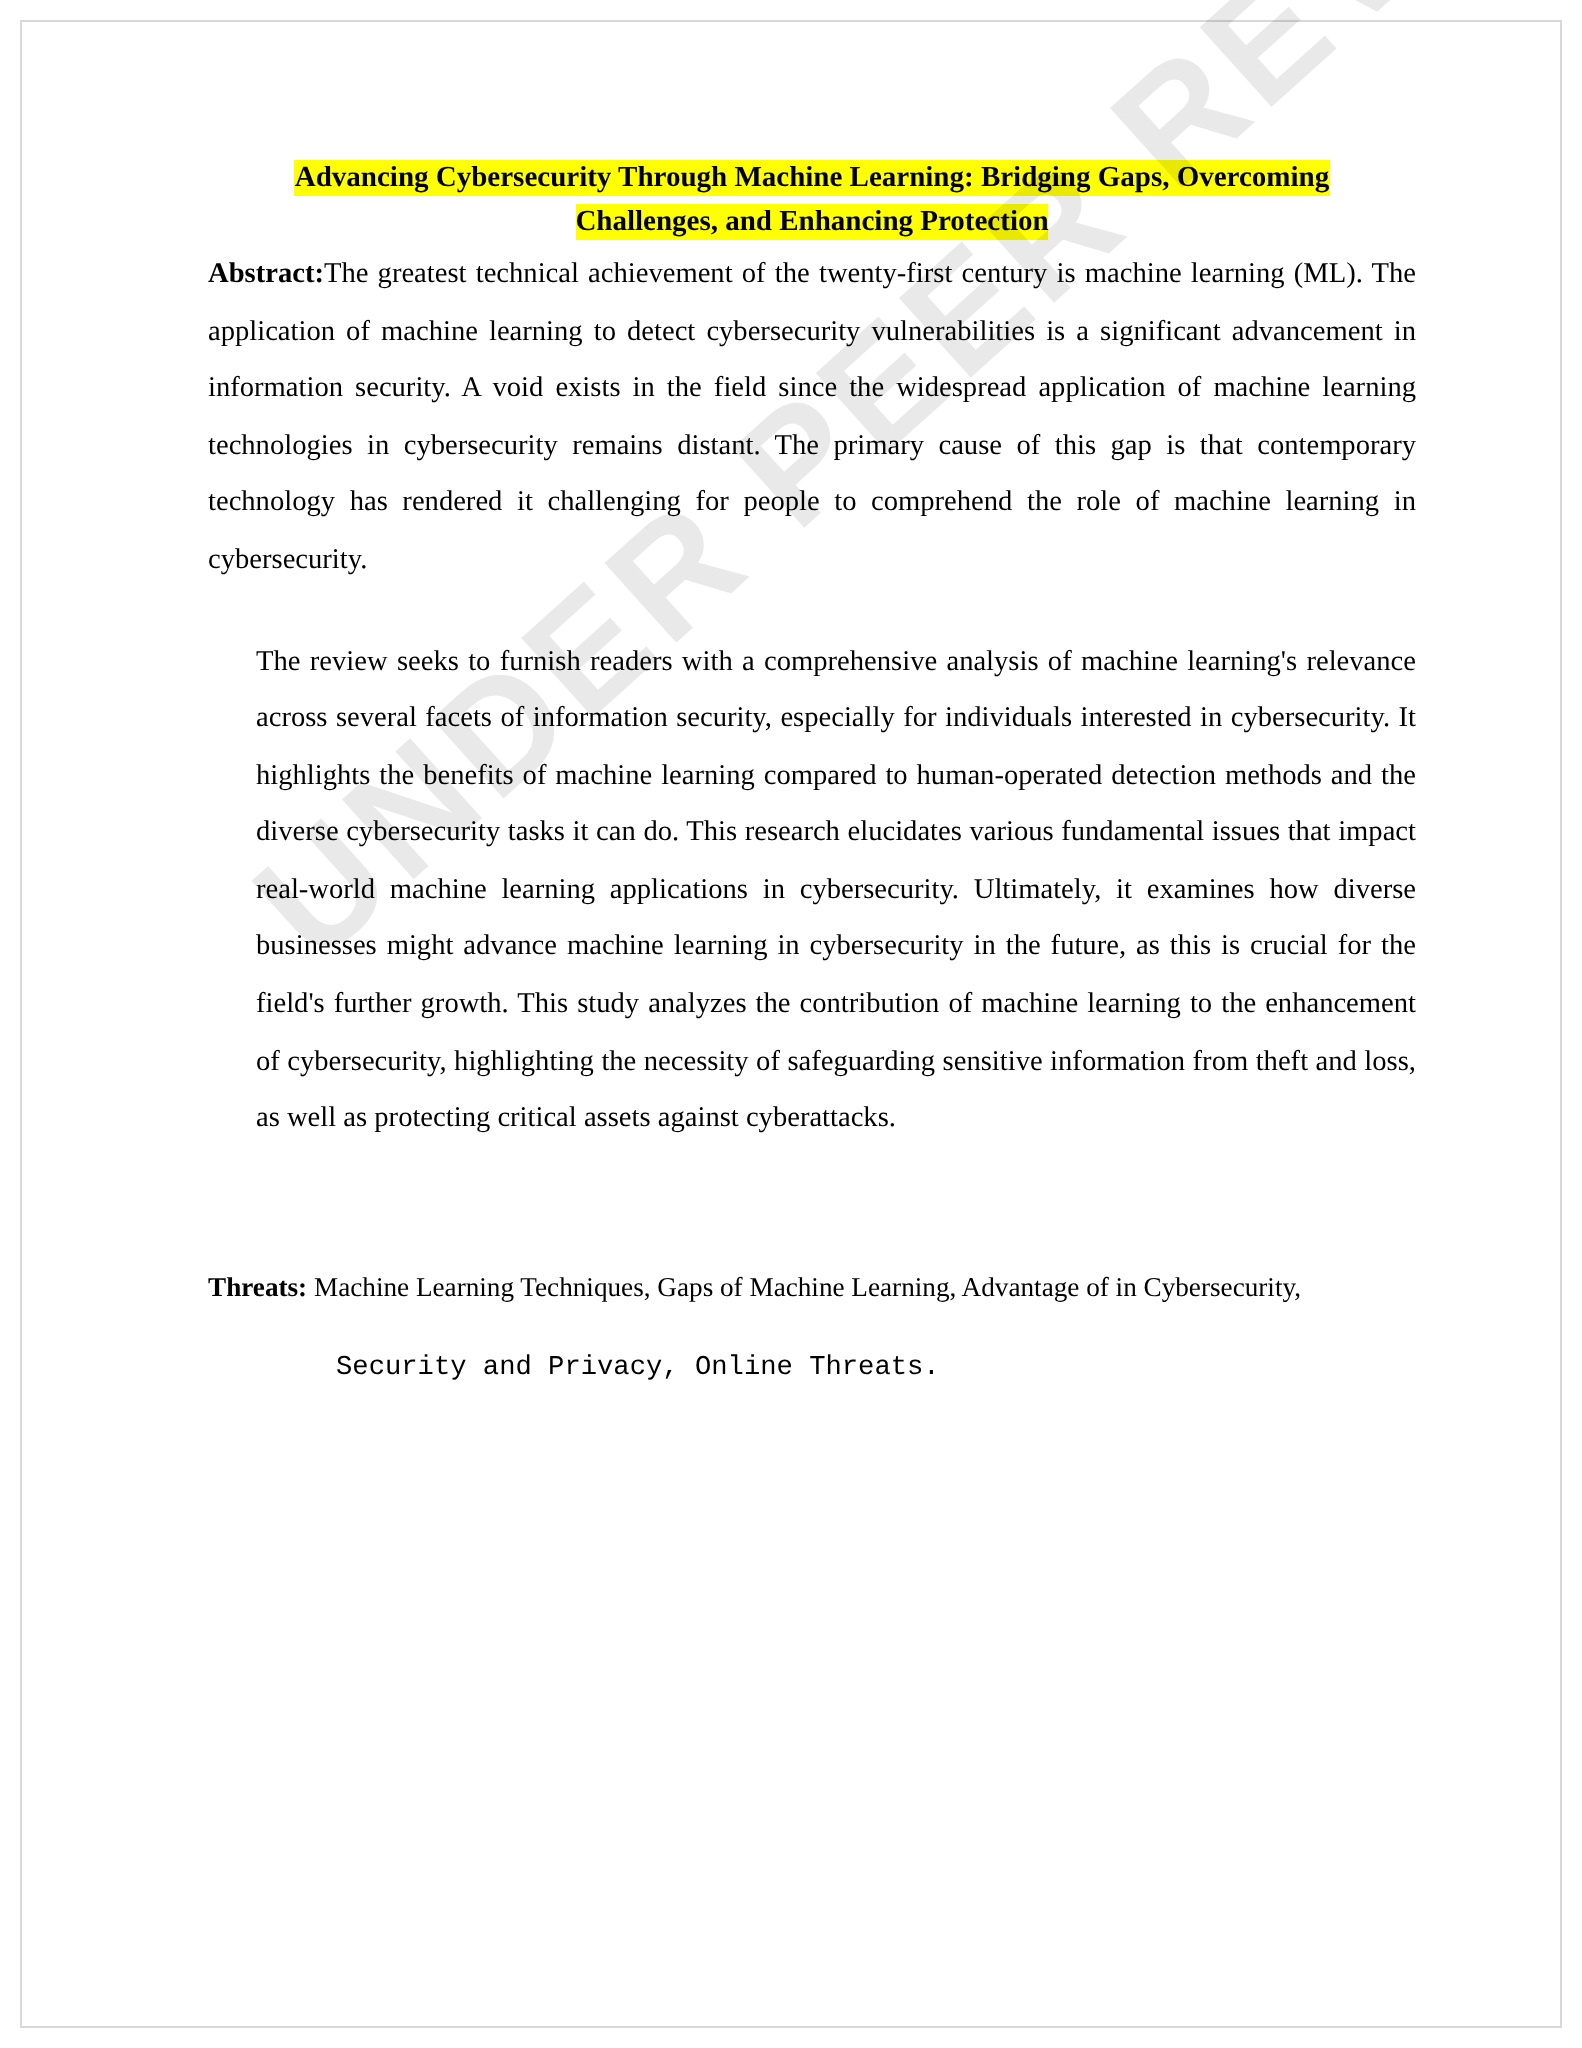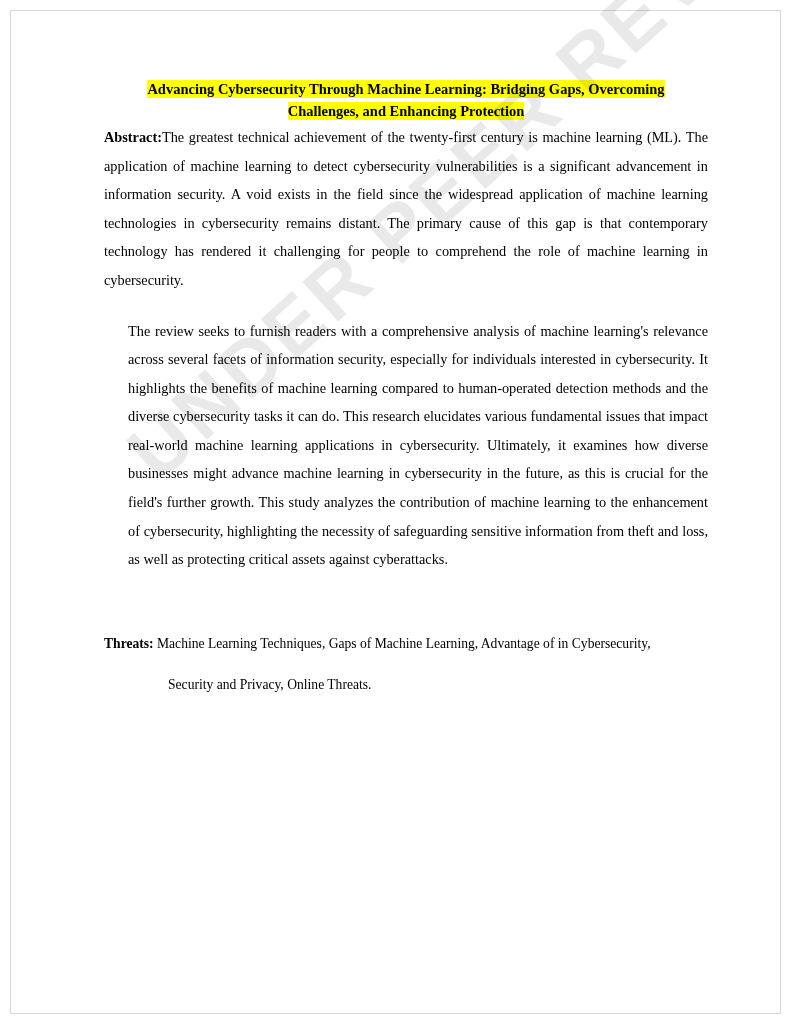--- a/index.html
+++ b/index.html
@@ -69,20 +69,21 @@
     line-height: 2.0;
   }
   .keywords .kw-label {
     font-weight: bold;
   }
   .keywords-line2 {
     margin-top: 4px;
     padding-left: 64px;
     font-size: 13.6px;
     line-height: 2.0;
+    font-family: Liberation Mono, monospace;
   }
   .watermark {
     position: absolute;
     left: 0;
     top: 0;
     width: 791px;
     height: 1024px;
     pointer-events: none;
     user-select: none;
   }

